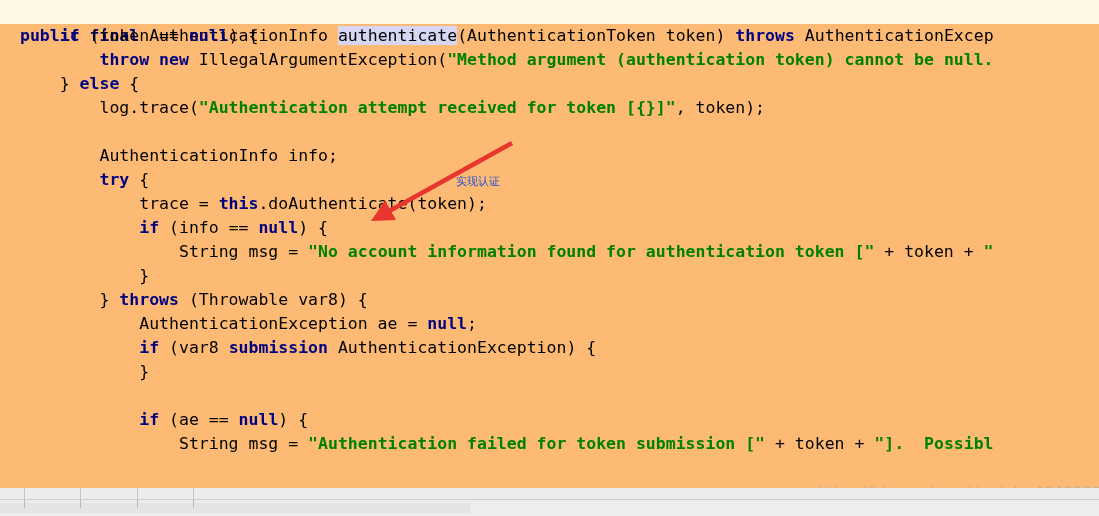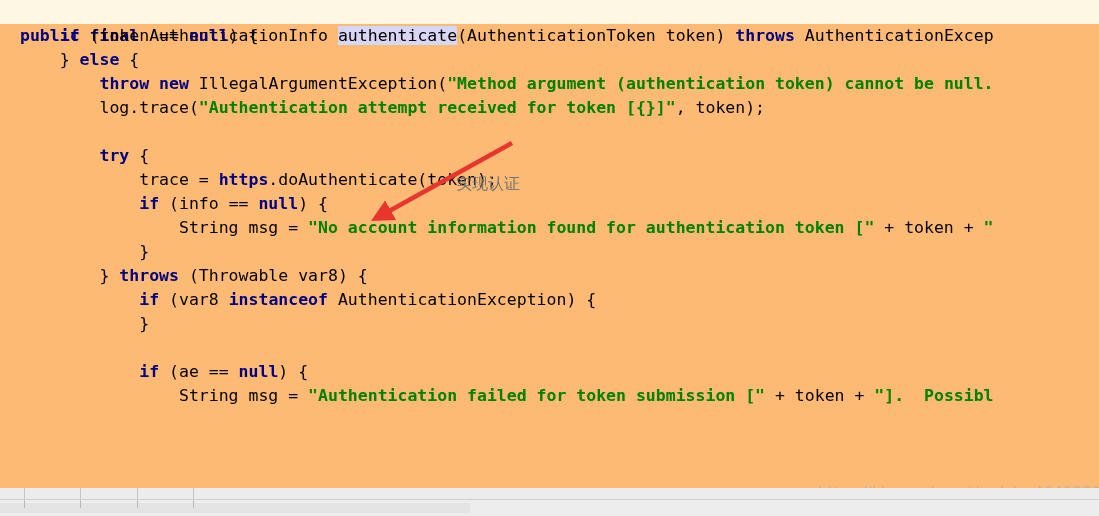--- a/index.html
+++ b/index.html
@@ -69,23 +69,23 @@
     position: absolute;
     left: 0;
     top: 0;
     width: 1099px;
     height: 516px;
     pointer-events: none;
     z-index: 40;
   }
   .annotation-note {
     position: absolute;
-    color: #737373;
+    color: #1d4ed8;
     font-family: "DejaVu Sans", "Liberation Sans", sans-serif;
-    font-size: 16px;
+    font-size: 11px;
     font-weight: normal;
     white-space: nowrap;
   }
 
   
   .watermark {
     position: absolute;
     color: rgba(170,170,170,0.62);
     font-family: "DejaVu Sans", "Liberation Sans", sans-serif;
     font-size: 15px;
@@ -149,44 +149,46 @@
   <div class="indent-guide" style="left:193px; top:386px; height:40px;"></div>
   <div class="indent-guide" style="left:193px; top:482px; height:22px;"></div>
 
   <div class="code-surface">
 
     <div class="code-line caret-line">
 <span class="tk-kw">public</span><span class="tk-plain"> </span><span class="tk-kw">final</span><span class="tk-plain"> AuthenticationInfo </span><span class="tk-sel">authenticate</span><span class="tk-plain">(AuthenticationToken token) </span><span class="tk-kw">throws</span><span class="tk-plain"> AuthenticationExcep</span></div>
 
     <div class="code-line"><span class="tk-plain">    </span><span class="tk-kw">if</span><span class="tk-plain"> (token == </span><span class="tk-kw">null</span><span class="tk-plain">) {</span></div>
 
+    <div class="code-line"><span class="tk-plain">        </span><span class="tk-kw">throw</span><span class="tk-plain"> </span><span class="tk-kw">new</span><span class="tk-plain"> IllegalArgumentException(</span><span class="tk-str">"Method argument (authentication token) cannot be null.</span></div>
+
     <div class="code-line"><span class="tk-plain">    } </span><span class="tk-kw">else</span><span class="tk-plain"> {</span></div>
 
-    <div class="code-line"><span class="tk-plain">        </span><span class="tk-kw">throw</span><span class="tk-plain"> </span><span class="tk-kw">new</span><span class="tk-plain"> IllegalArgumentException(</span><span class="tk-str">"Method argument (authentication token) cannot be null.</span></div>
-
     <div class="code-line"><span class="tk-plain">        log.trace(</span><span class="tk-str">"Authentication attempt received for token [{}]"</span><span class="tk-plain">, token);</span></div>
 
     <div class="code-line"><span class="tk-plain"> </span></div>
 
+    <div class="code-line"><span class="tk-plain">        AuthenticationInfo info;</span></div>
 
     <div class="code-line"><span class="tk-plain">        </span><span class="tk-kw">try</span><span class="tk-plain"> {</span></div>
 
-    <div class="code-line"><span class="tk-plain">            trace = </span><span class="tk-kw">https</span><span class="tk-plain">.doAuthenticate(token);</span></div>
+    <div class="code-line"><span class="tk-plain">            trace = </span><span class="tk-kw">this</span><span class="tk-plain">.doAuthenticate(token);</span></div>
 
     <div class="code-line"><span class="tk-plain">            </span><span class="tk-kw">if</span><span class="tk-plain"> (info == </span><span class="tk-kw">null</span><span class="tk-plain">) {</span></div>
 
     <div class="code-line"><span class="tk-plain">                String msg = </span><span class="tk-str">"No account information found for authentication token ["</span><span class="tk-plain"> + token + </span><span class="tk-str">"</span></div>
 
 
     <div class="code-line"><span class="tk-plain">            }</span></div>
 
     <div class="code-line"><span class="tk-plain">        } </span><span class="tk-kw">throws</span><span class="tk-plain"> (Throwable var8) {</span></div>
 
-
-    <div class="code-line"><span class="tk-plain">            </span><span class="tk-kw">if</span><span class="tk-plain"> (var8 </span><span class="tk-kw">instanceof</span><span class="tk-plain"> AuthenticationException) {</span></div>
+    <div class="code-line"><span class="tk-plain">            AuthenticationException ae = </span><span class="tk-kw">null</span><span class="tk-plain">;</span></div>
+
+    <div class="code-line"><span class="tk-plain">            </span><span class="tk-kw">if</span><span class="tk-plain"> (var8 </span><span class="tk-kw">submission</span><span class="tk-plain"> AuthenticationException) {</span></div>
 
 
     <div class="code-line"><span class="tk-plain">            }</span></div>
 
     <div class="code-line"><span class="tk-plain"> </span></div>
 
     <div class="code-line"><span class="tk-plain">            </span><span class="tk-kw">if</span><span class="tk-plain"> (ae == </span><span class="tk-kw">null</span><span class="tk-plain">) {</span></div>
 
     <div class="code-line"><span class="tk-plain">                String msg = </span><span class="tk-str">"Authentication failed for token submission ["</span><span class="tk-plain"> + token + </span><span class="tk-str">"].  Possibl</span></div>
 

